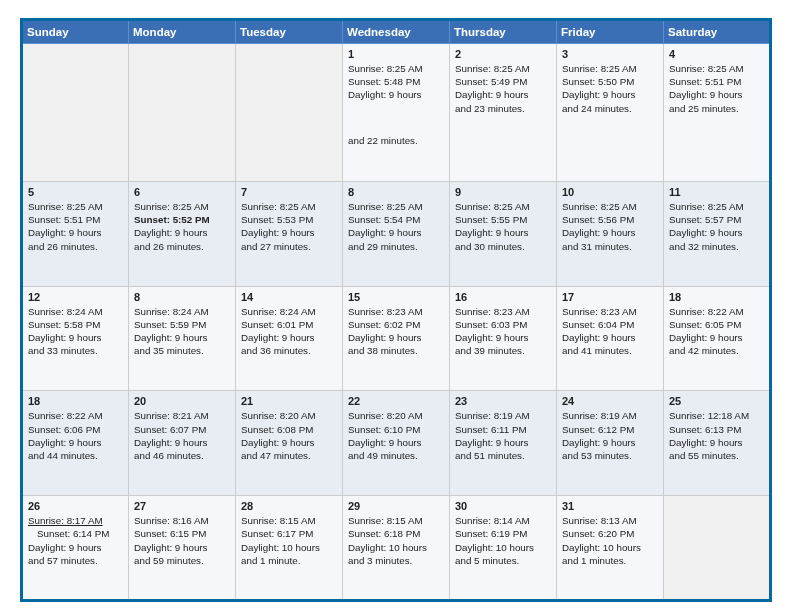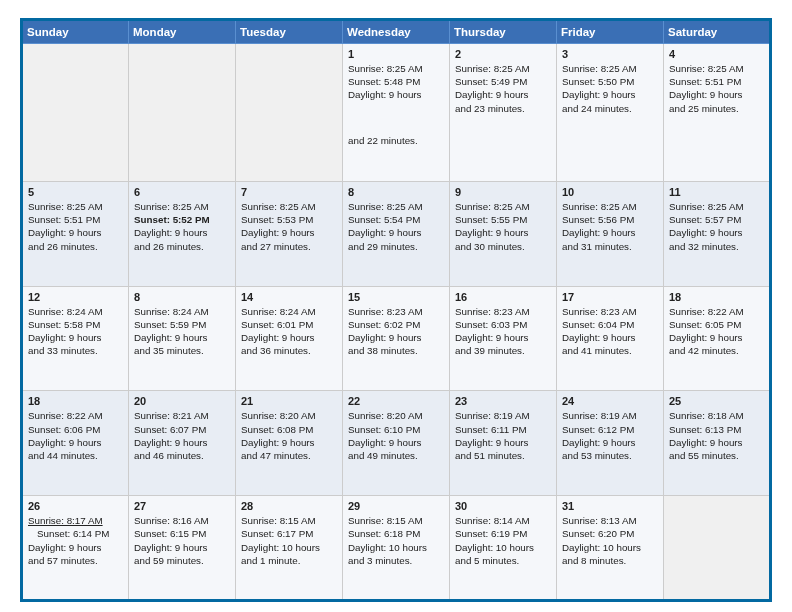--- a/index.html
+++ b/index.html
@@ -272,21 +272,21 @@
           </td>
           <td>
             <span class="day-num">24</span>
             <div style="line-height: 1.35;">Sunrise: 8:19 AM</div>
             <div style="line-height: 1.35;">Sunset: 6:12 PM</div>
             <div style="line-height: 1.35;">Daylight: 9 hours</div>
             <div style="line-height: 1.35;">and 53 minutes.</div>
           </td>
           <td>
             <span class="day-num">25</span>
-            <div style="line-height: 1.35;">Sunrise: 8:18 AM</div>
+            <div style="line-height: 1.35;">Sunrise: 12:18 AM</div>
             <div style="line-height: 1.35;">Sunset: 6:13 PM</div>
             <div style="line-height: 1.35;">Daylight: 9 hours</div>
             <div style="line-height: 1.35;">and 55 minutes.</div>
           </td>
         </tr>
         <tr>
           <td>
             <span class="day-num">26</span>
             <div style="line-height: 1.35; text-decoration: underline;">Sunrise: 8:17 AM</div>
             <div style="line-height: 1.35; margin-left: 9px;">Sunset: 6:14 PM</div>
@@ -319,19 +319,19 @@
             <div style="line-height: 1.35;">Sunrise: 8:14 AM</div>
             <div style="line-height: 1.35;">Sunset: 6:19 PM</div>
             <div style="line-height: 1.35;">Daylight: 10 hours</div>
             <div style="line-height: 1.35;">and 5 minutes.</div>
           </td>
           <td>
             <span class="day-num">31</span>
             <div style="line-height: 1.35;">Sunrise: 8:13 AM</div>
             <div style="line-height: 1.35;">Sunset: 6:20 PM</div>
             <div style="line-height: 1.35;">Daylight: 10 hours</div>
-            <div style="line-height: 1.35;">and 8 minutes.</div>
+            <div style="line-height: 1.35;">and 1 minutes.</div>
           </td>
           <td class="cell-empty"></td>
         </tr>
       </tbody>
   </table>
 </div>
 
 </body></html>

